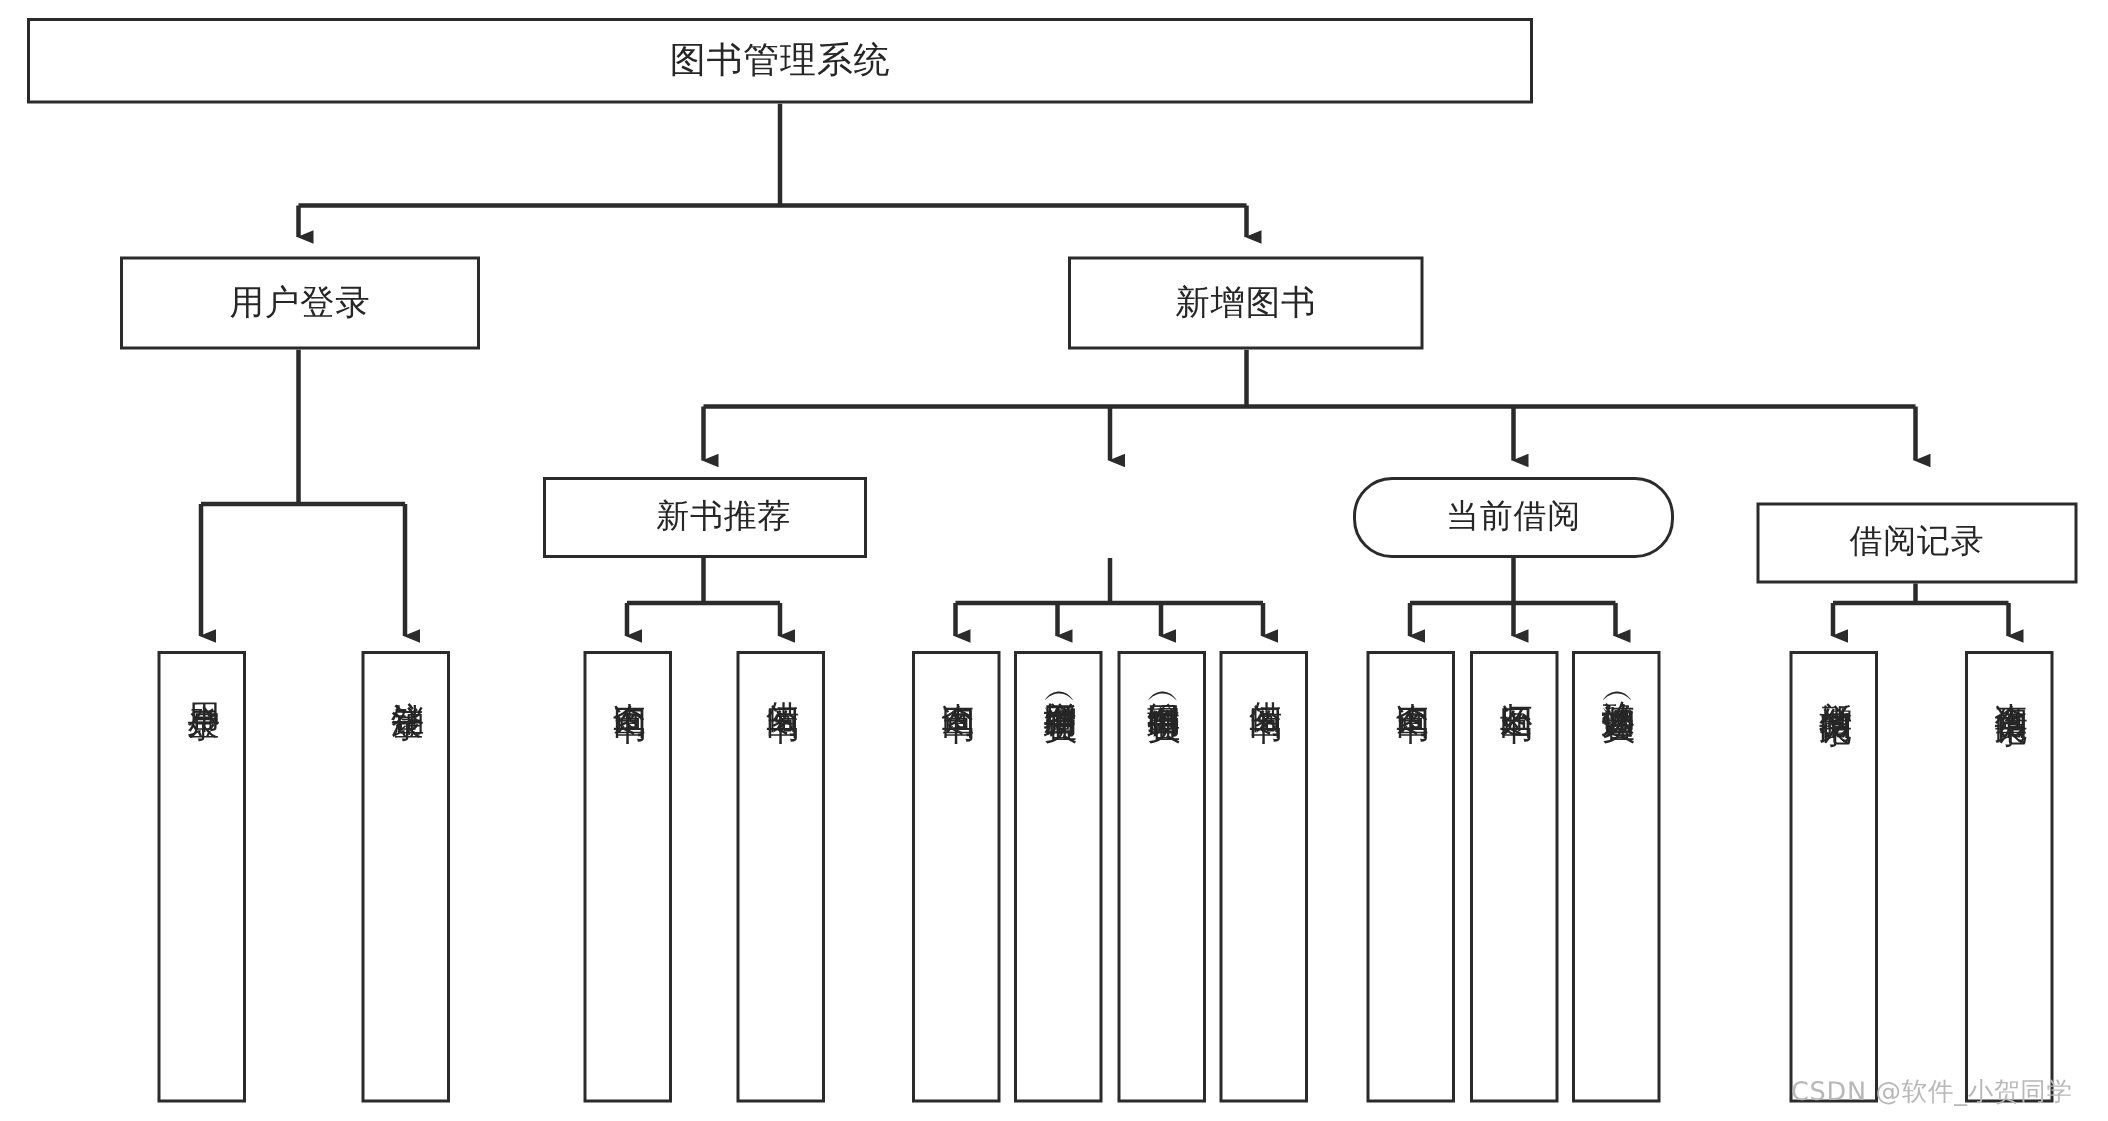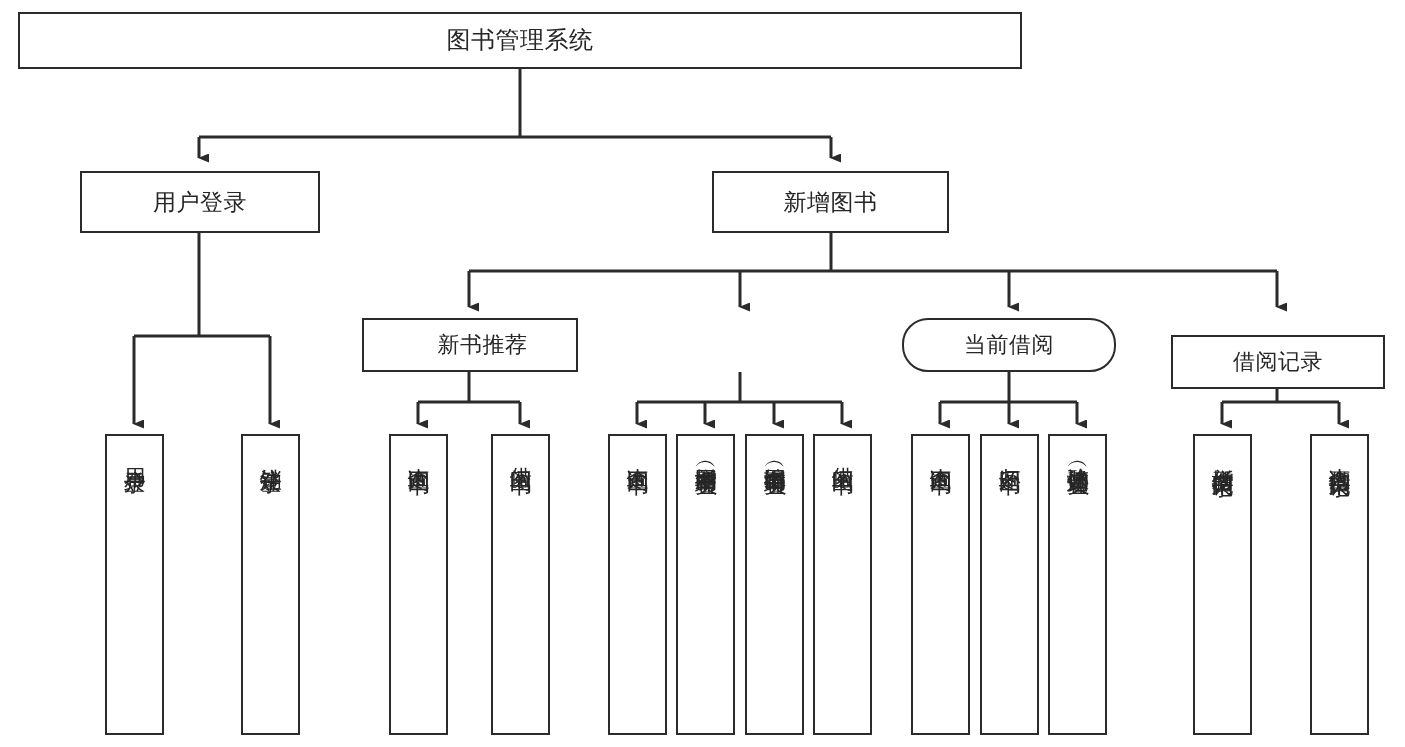--- a/index.html
+++ b/index.html
@@ -199,14 +199,15 @@
     <span class="node-label">确认归还（管理员）</span>
   </div>
 
   <div class="node-box leaf" style="left:1193px; top:434px; width:59px; height:301px;">
     <span class="node-label">新增借阅记录</span>
   </div>
   <div class="node-box leaf" style="left:1310px; top:434px; width:59px; height:301px;">
     <span class="node-label">查询借阅记录</span>
   </div>
 
+  <div class="watermark" style="left:1194px; top:716px;">CSDN @软件_小贺同学</div>
 
 </div>
 
 </body></html>

